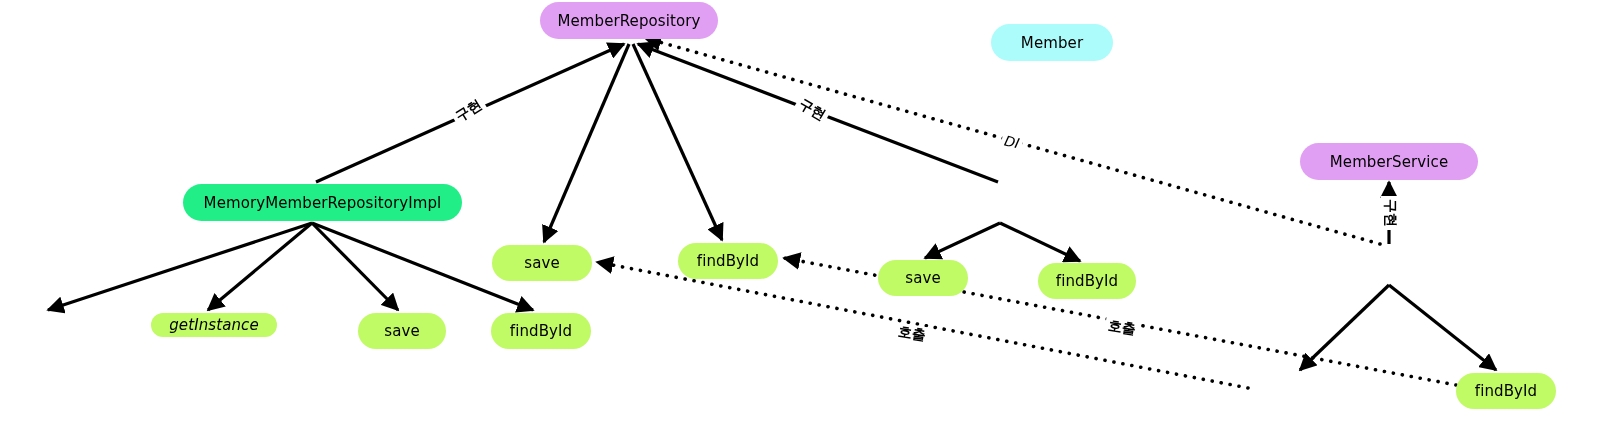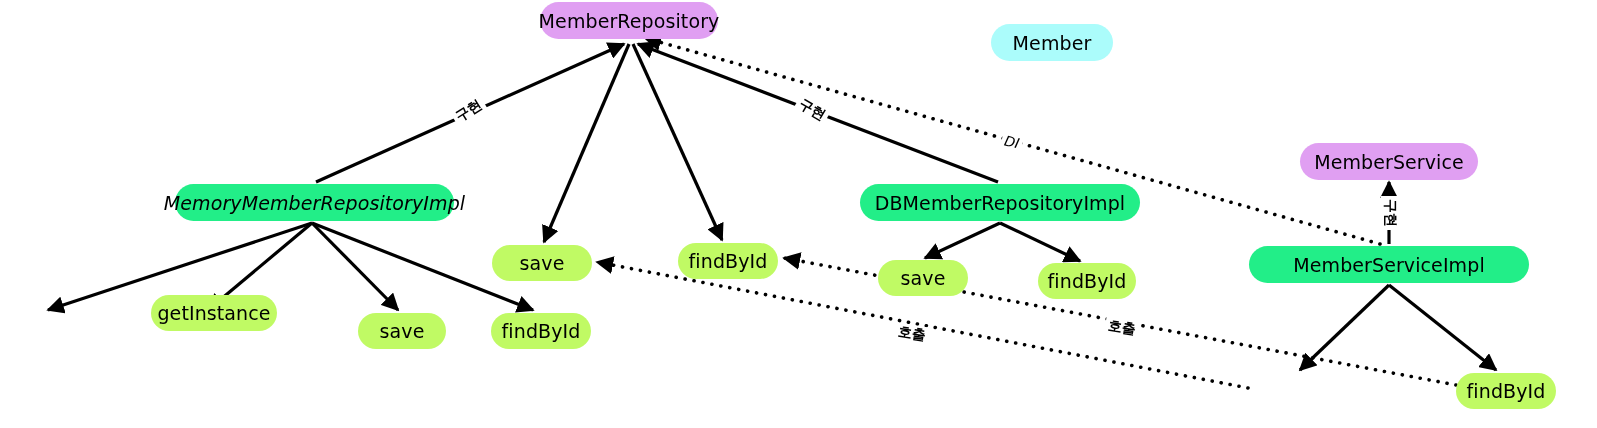--- a/index.html
+++ b/index.html
@@ -26,21 +26,21 @@
     height: 428px;
   }
   .node {
     position: absolute;
     box-sizing: border-box;
     display: flex;
     align-items: center;
     justify-content: center;
     border-radius: 999px;
     color: #000000;
-    font-size: 19px;
+    font-size: 15px;
     font-weight: 500;
     letter-spacing: 0.1px;
     white-space: nowrap;
     text-align: right;
     z-index: 5;
   }
   .node.iface  { background: #e09ff2; }
   .node.impl   { background: #22ee88; }
   .node.method { background: #c0fa64; }
   .node.entity { background: #abfcfb; }
@@ -112,50 +112,44 @@
   </div>
 
   <div class="node entity" style="left:991px; top:24px; width:122px; height:37px;">
     <span>Member</span>
   </div>
 
   <div class="node iface" style="left:1300px; top:143px; width:178px; height:37px;">
     <span>MemberService</span>
   </div>
 
-  <div class="node impl" style="left:175px; top:184px; width:279px; height:37px;font-style:italic;">
+  <div class="node impl" style="left:183px; top:184px; width:279px; height:37px;">
     <span>MemoryMemberRepositoryImpl</span>
   </div>
 
-  <div class="node impl" style="left:860px; top:184px; width:280px; height:37px;">
-    <span>DBMemberRepositoryImpl</span>
-  </div>
 
-  <div class="node impl" style="left:1249px; top:246px; width:280px; height:37px;">
-    <span>MemberServiceImpl</span>
-  </div>
 
   <div class="node method" style="left:492px; top:245px; width:100px; height:36px;">
     <span>save</span>
   </div>
 
   <div class="node method" style="left:678px; top:243px; width:100px; height:36px;">
     <span>findById</span>
   </div>
 
   <div class="node method" style="left:878px; top:260px; width:90px; height:36px;">
     <span>save</span>
   </div>
 
   <div class="node method" style="left:1038px; top:263px; width:98px; height:36px;">
     <span>findById</span>
   </div>
 
 
-  <div class="node method" style="left:151px; top:295px; width:126px; height:36px;">
+  <div class="node method" style="left:151px; top:313px; width:126px; height:24px;font-style:italic;">
     <span>getInstance</span>
   </div>
 
   <div class="node method" style="left:358px; top:313px; width:88px; height:36px;">
     <span>save</span>
   </div>
 
   <div class="node method" style="left:491px; top:313px; width:100px; height:36px;">
     <span>findById</span>
   </div>

